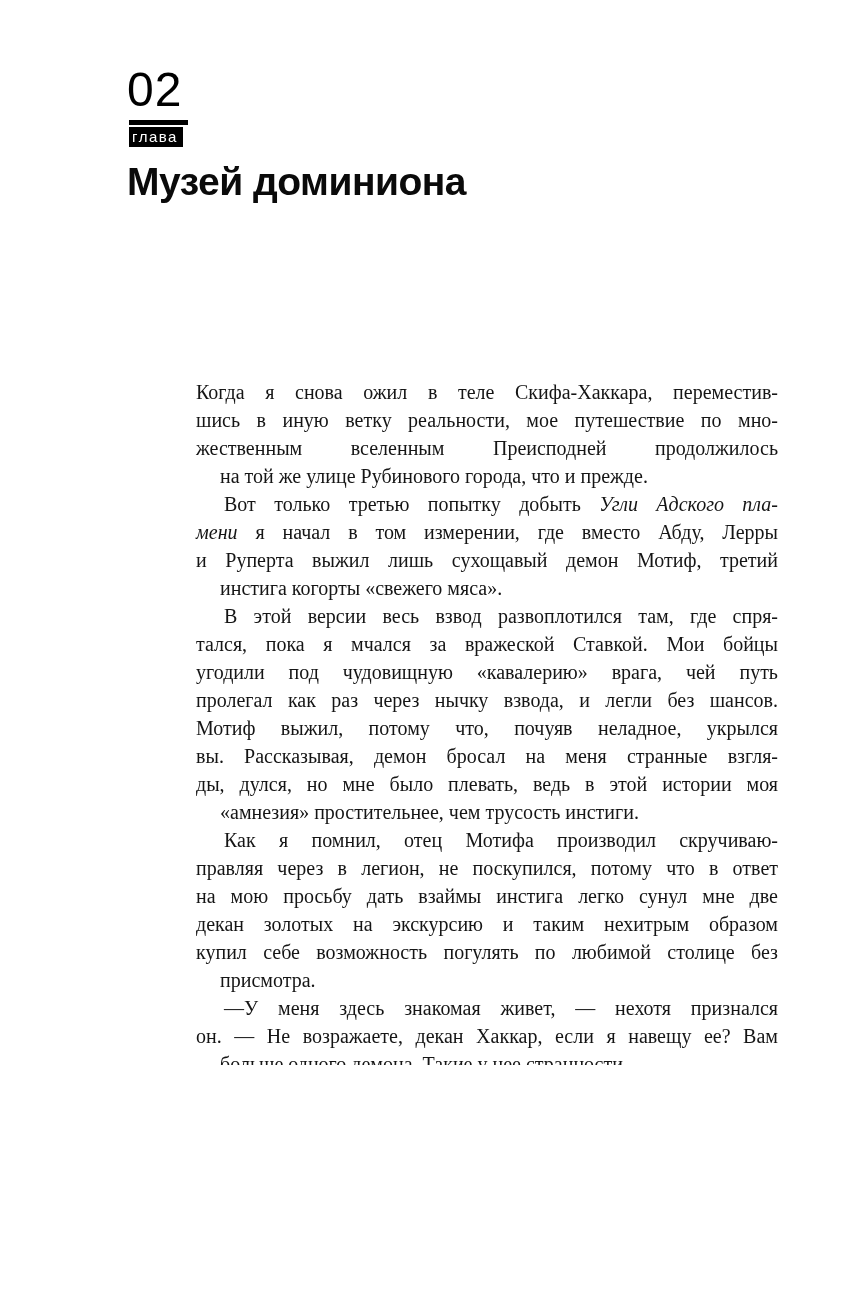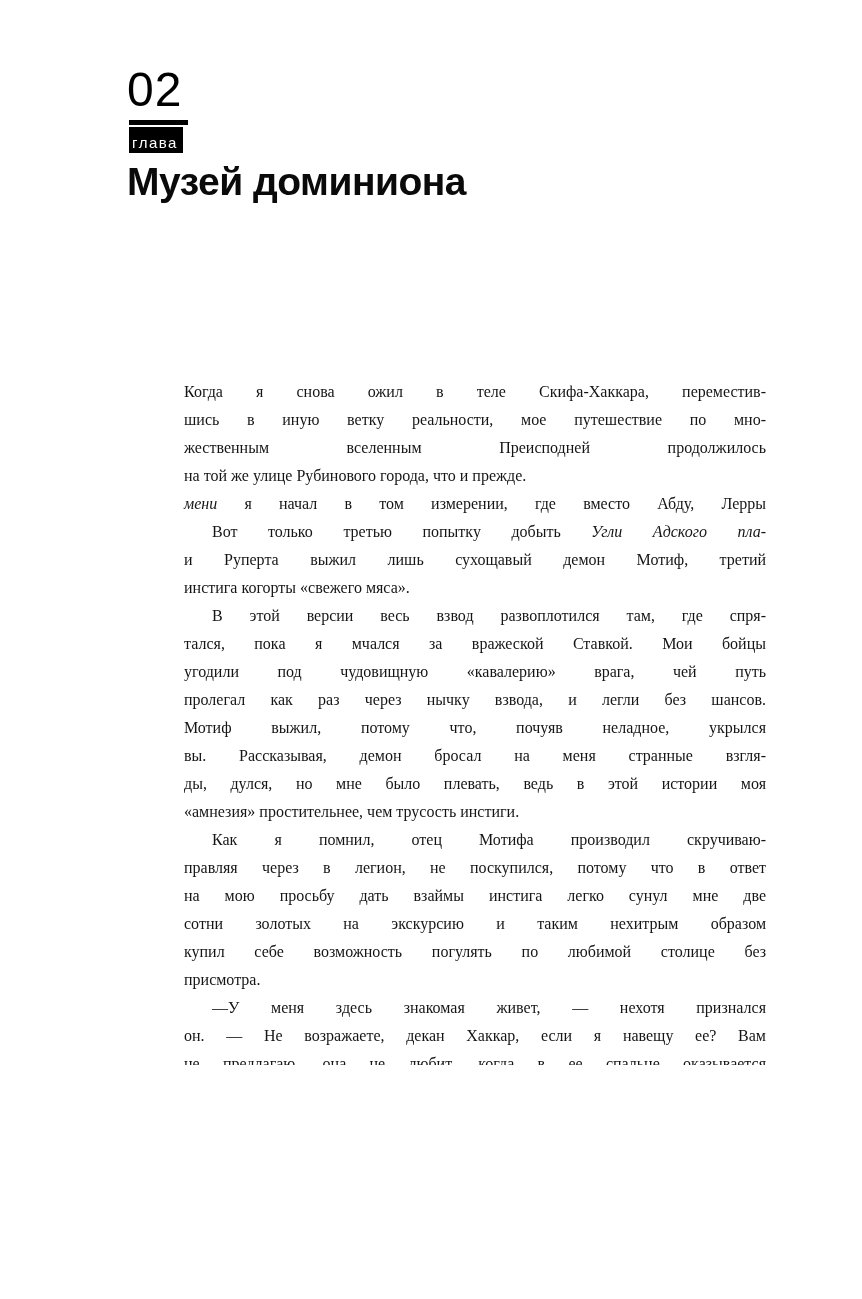--- a/index.html
+++ b/index.html
@@ -35,21 +35,21 @@
     width: 59px;
     height: 5px;
     background: #000000;
   }
   .chapter-label-box {
     position: absolute;
     left: 129px;
     top: 127px;
     height: 20px;
     background: #000000;
-    padding: 6px 5px 0 3px;
+    padding: 0 5px 0 3px;
   }
   .chapter-label-box span {
     font-family: "Liberation Sans", sans-serif;
     font-size: 15px;
     line-height: 20px;
     font-weight: 500;
     letter-spacing: 1.5px;
     color: #ffffff;
   }
   .chapter-title {
@@ -60,38 +60,39 @@
     font-size: 39px;
     line-height: 1.15;
     font-weight: 600;
     letter-spacing: -0.5px;
     color: #0a0a0a;
   }
 
   
   .body-text {
     position: absolute;
-    left: 184px;
+    left: 196px;
     top: 378px;
     width: 582px;
     font-family: "Liberation Serif", serif;
-    font-size: 16px;
+    font-size: 20px;
     line-height: 28px;
     color: #151515;
   }
   .body-text .line {
     width: 582px;
   }
   .body-text .line.just {
     text-align: justify;
     text-align-last: justify;
   }
   .body-text .line.last {
     text-align: left;
     text-align-last: left;
+    margin-left: 24px;
   }
   .body-text .line.indent {
     text-indent: 28px;
   }
   .body-text .it {
     font-style: italic;
   }
 
   
   .page-number {
@@ -121,46 +122,45 @@
   <div class="chapter-title">Музей доминиона</div>
 
   <div class="body-text">
       <div>
         <div class="line just"><span>Когда я снова ожил в теле Скифа-Хаккара, переместив-</span></div>
         <div class="line just"><span>шись в иную ветку реальности, мое путешествие по мно-</span></div>
         <div class="line just"><span>жественным вселенным Преисподней продолжилось</span></div>
         <div class="line last"><span>на той же улице Рубинового города, что и прежде.</span></div>
       </div>
       <div>
+        <div class="line just indent"><span>Вот только третью попытку добыть </span><span class="it">Угли Адского пла-</span></div>
         <div class="line just"><span class="it">мени</span><span> я начал в том измерении, где вместо Абду, Лерры</span></div>
-        <div class="line just indent"><span>Вот только третью попытку добыть </span><span class="it">Угли Адского пла-</span></div>
         <div class="line just"><span>и Руперта выжил лишь сухощавый демон Мотиф, третий</span></div>
         <div class="line last"><span>инстига когорты «свежего мяса».</span></div>
       </div>
       <div>
         <div class="line just indent"><span>В этой версии весь взвод развоплотился там, где спря-</span></div>
         <div class="line just"><span>тался, пока я мчался за вражеской Ставкой. Мои бойцы</span></div>
         <div class="line just"><span>угодили под чудовищную «кавалерию» врага, чей путь</span></div>
         <div class="line just"><span>пролегал как раз через нычку взвода, и легли без шансов.</span></div>
         <div class="line just"><span>Мотиф выжил, потому что, почуяв неладное, укрылся</span></div>
         <div class="line just"><span>вы. Рассказывая, демон бросал на меня странные взгля-</span></div>
         <div class="line just"><span>ды, дулся, но мне было плевать, ведь в этой истории моя</span></div>
         <div class="line last"><span>«амнезия» простительнее, чем трусость инстиги.</span></div>
       </div>
       <div>
         <div class="line just indent"><span>Как я помнил, отец Мотифа производил скручиваю-</span></div>
         <div class="line just"><span>правляя через в легион, не поскупился, потому что в ответ</span></div>
         <div class="line just"><span>на мою просьбу дать взаймы инстига легко сунул мне две</span></div>
-        <div class="line just"><span>сотни золотых на экскурсию и таким нехитрым образом</span></div>
+        <div class="line just"><span>декан золотых на экскурсию и таким нехитрым образом</span></div>
         <div class="line just"><span>купил себе возможность погулять по любимой столице без</span></div>
         <div class="line last"><span>присмотра.</span></div>
       </div>
       <div>
         <div class="line just indent"><span>—У меня здесь знакомая живет, — нехотя признался</span></div>
         <div class="line just"><span>он. — Не возражаете, декан Хаккар, если я навещу ее? Вам</span></div>
-        <div class="line just"><span>не предлагаю, она не любит, когда в ее спальне оказывается</span></div>
         <div class="line last"><span>больше одного демона. Такие у нее странности…</span></div>
       </div>
     </div>
 
   <div class="page-number">20</div>
 
 </div>
 
 </body></html>

